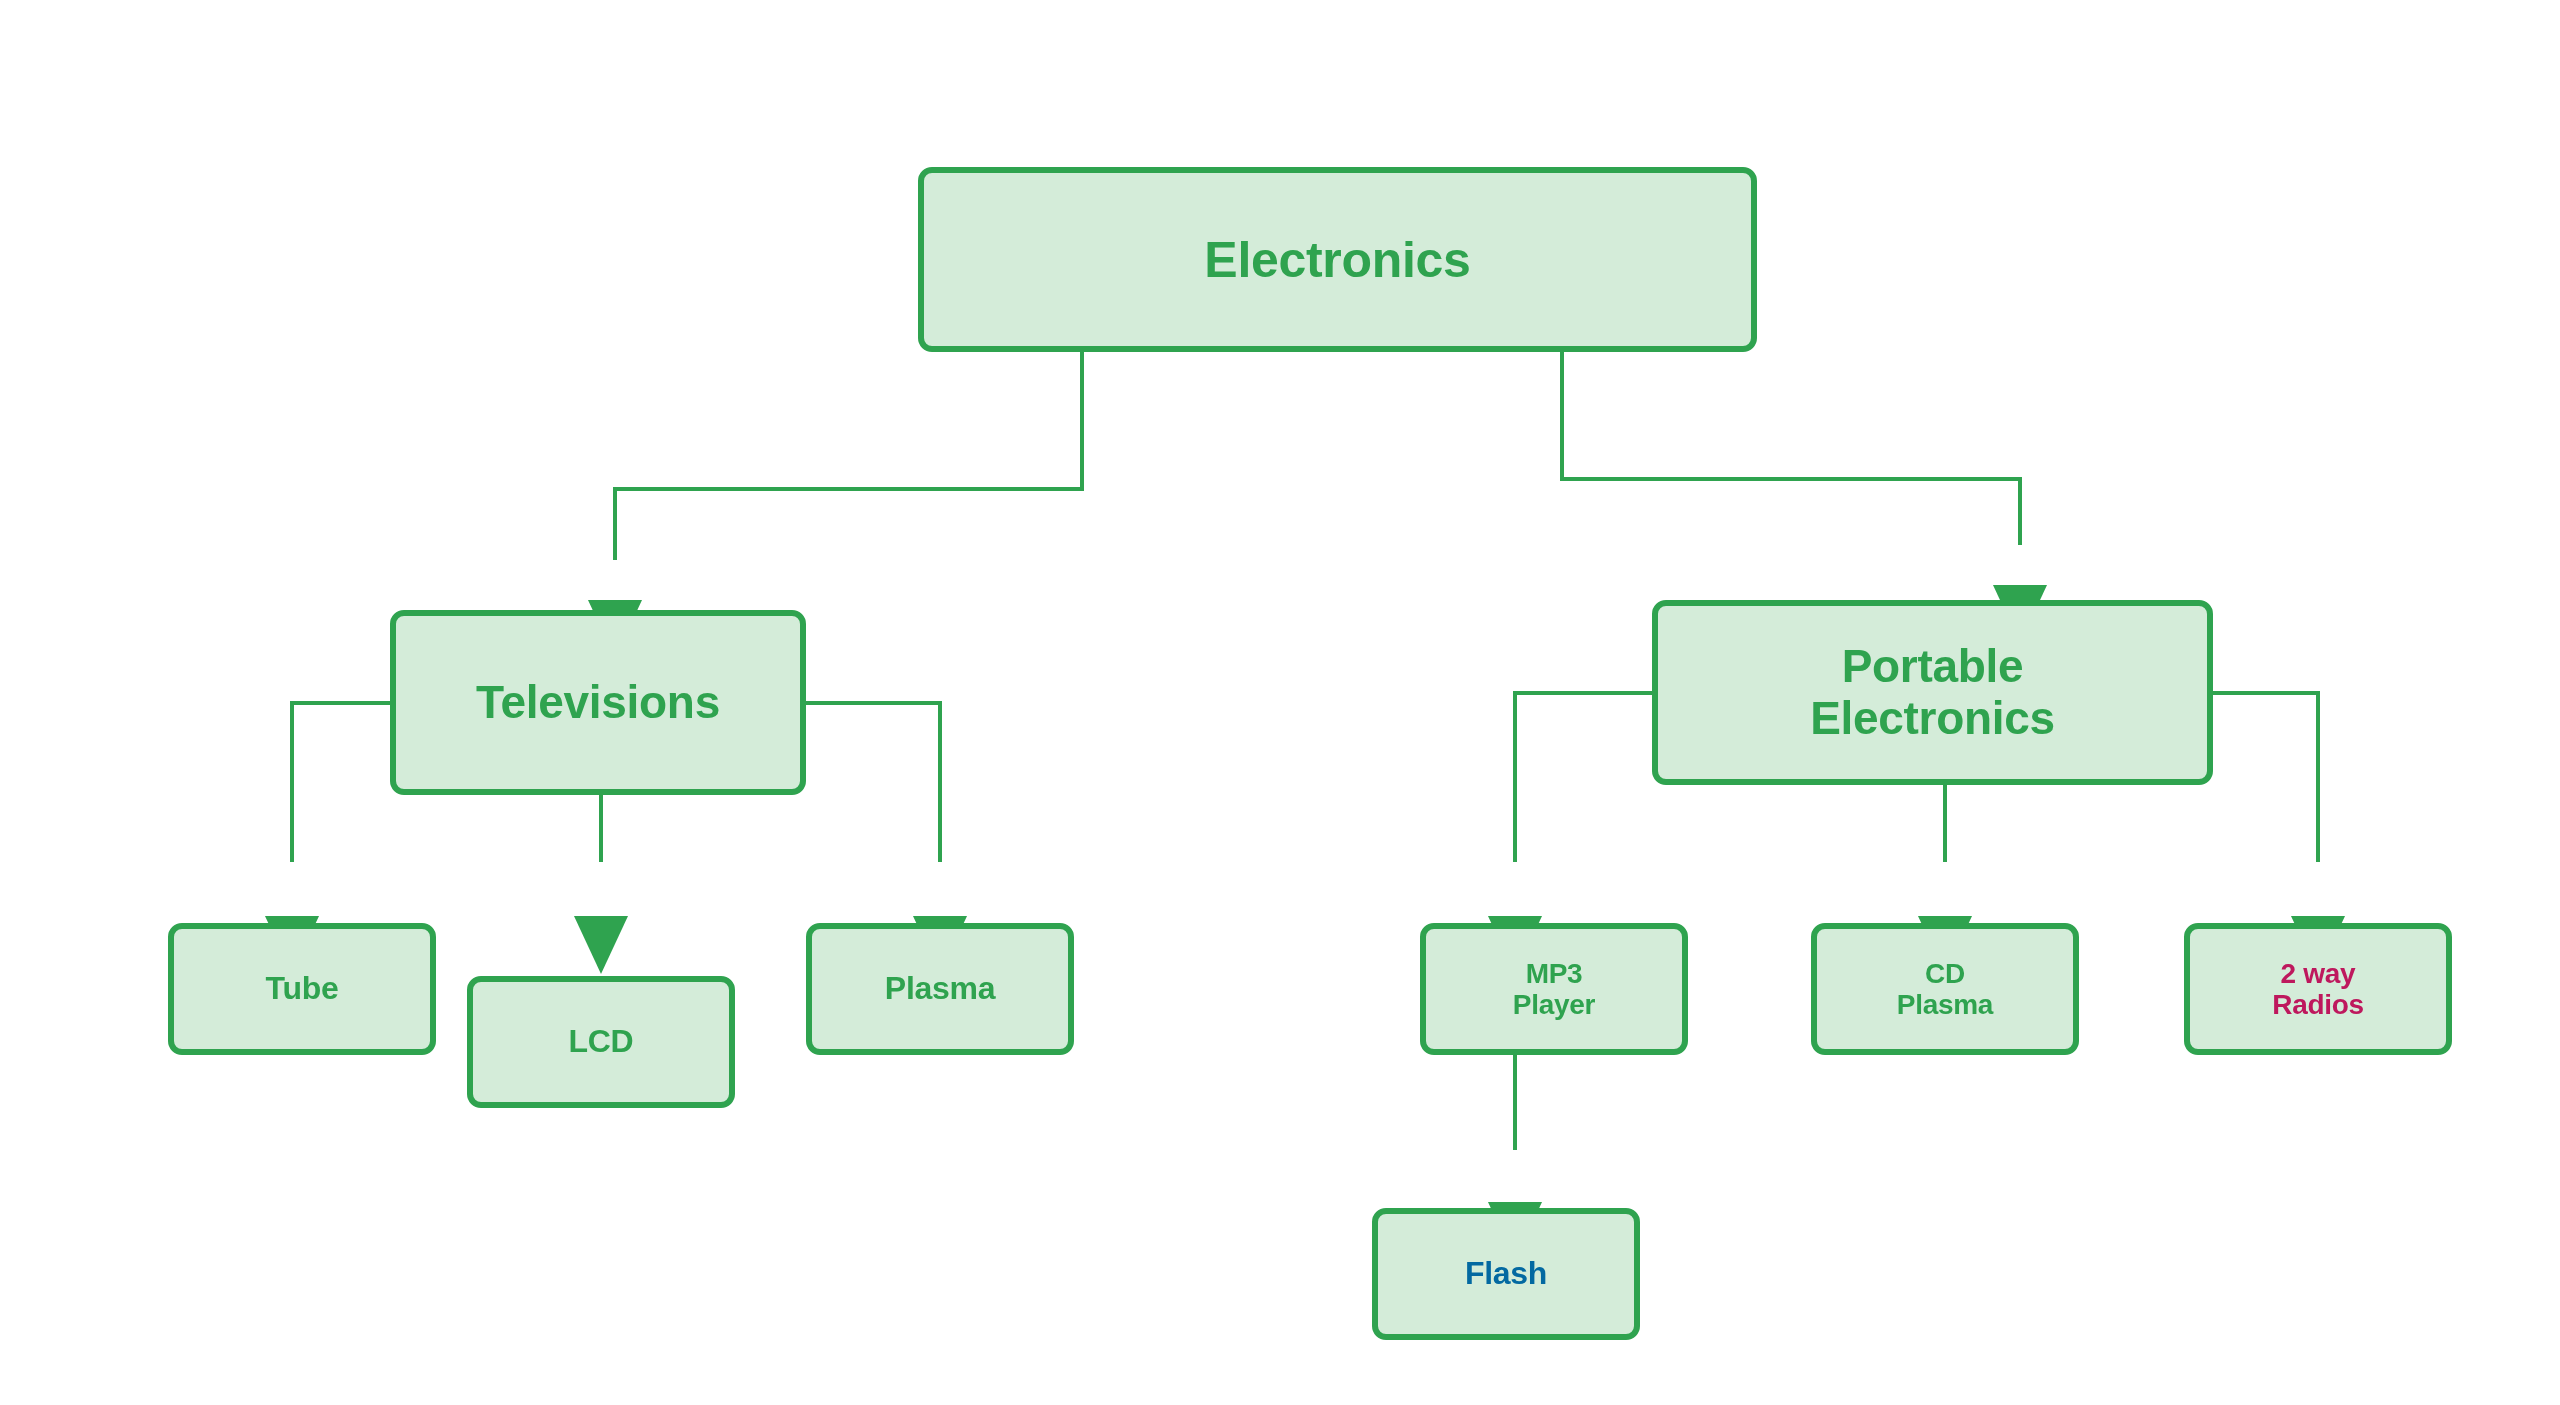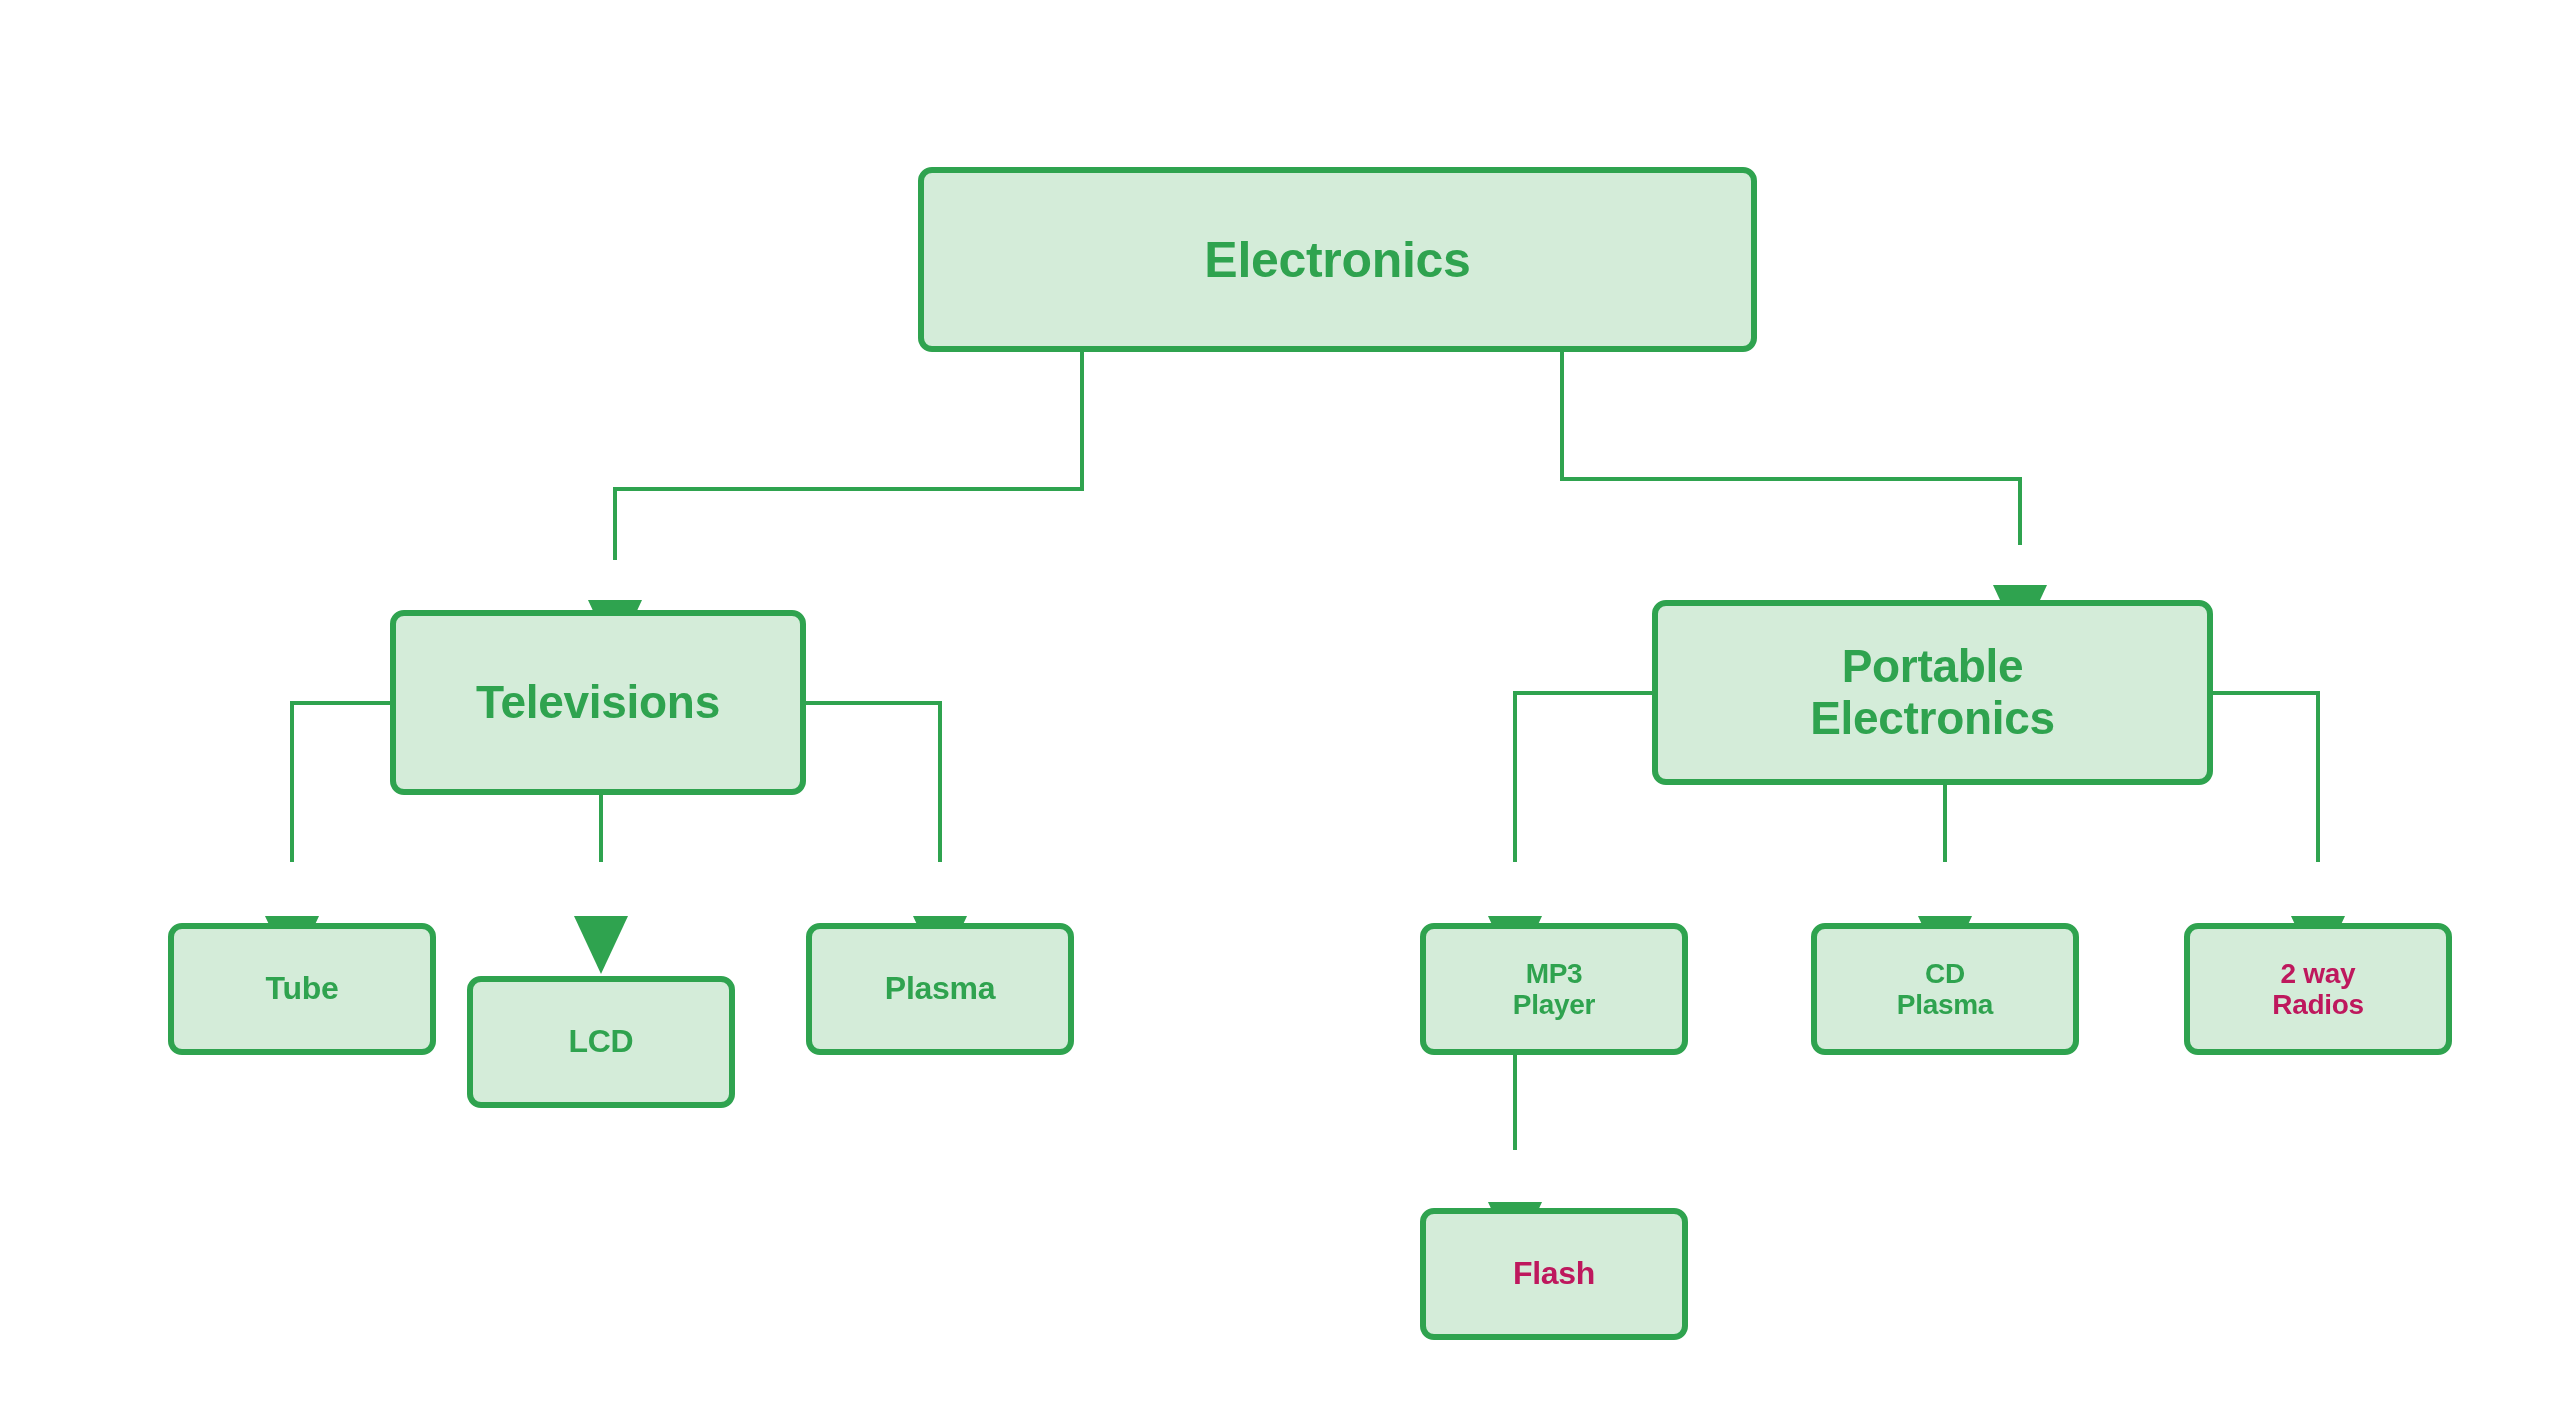--- a/index.html
+++ b/index.html
@@ -82,16 +82,16 @@
 Electronics</span></div>
       <div class="node size-md" style="left: 168px; top: 923px; width: 268px; height: 132px; background: rgb(212, 236, 217); border-color: rgb(47, 163, 79); color: rgb(47, 163, 79);"><span>Tube</span></div>
       <div class="node size-md" style="left: 467px; top: 976px; width: 268px; height: 132px; background: rgb(212, 236, 217); border-color: rgb(47, 163, 79); color: rgb(47, 163, 79);"><span>LCD</span></div>
       <div class="node size-md" style="left: 806px; top: 923px; width: 268px; height: 132px; background: rgb(212, 236, 217); border-color: rgb(47, 163, 79); color: rgb(47, 163, 79);"><span>Plasma</span></div>
       <div class="node size-sm" style="left: 1372px; top: 923px; width: 268px; height: 132px; background: rgb(212, 236, 217); border-color: rgb(47, 163, 79); color: rgb(47, 163, 79); margin-left: 48px;"><span>MP3
 Player</span></div>
       <div class="node size-sm" style="left: 1811px; top: 923px; width: 268px; height: 132px; background: rgb(212, 236, 217); border-color: rgb(47, 163, 79); color: rgb(47, 163, 79);"><span>CD
 Plasma</span></div>
       <div class="node size-sm" style="left: 2184px; top: 923px; width: 268px; height: 132px; background: rgb(212, 236, 217); border-color: rgb(47, 163, 79); color: #be185d;"><span>2 way
 Radios</span></div>
-      <div class="node size-md" style="left: 1372px; top: 1208px; width: 268px; height: 132px; background: rgb(212, 236, 217); border-color: rgb(47, 163, 79); color: #be185d; margin-left: 48px;"><span>Flash</span></div>
+      <div class="node size-md" style="left: 1372px; top: 1208px; width: 268px; height: 132px; background: rgb(212, 236, 217); border-color: rgb(47, 163, 79); color: #0369a1;"><span>Flash</span></div>
     </div>
 
 </div>
 
 </body></html>

